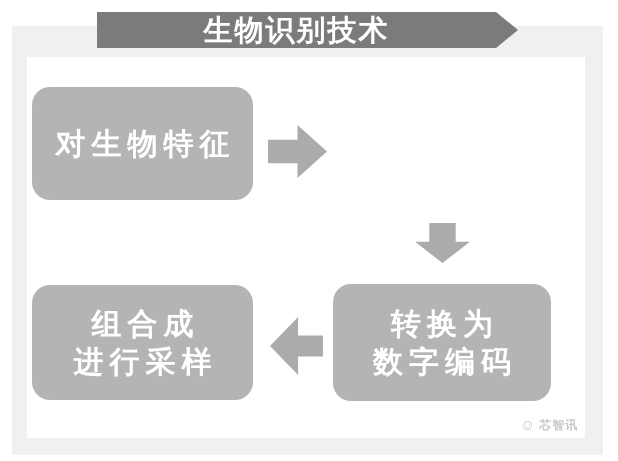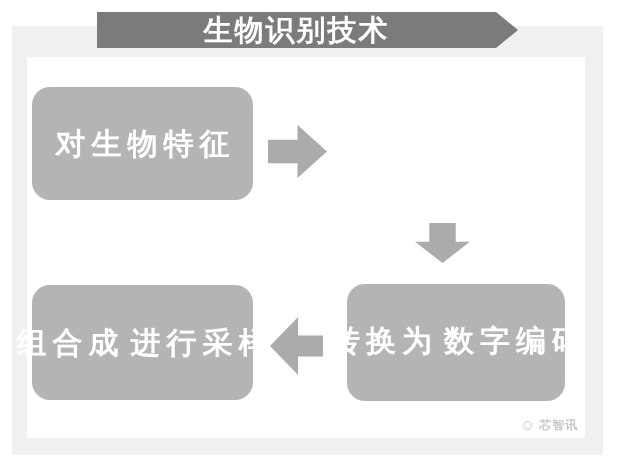--- a/index.html
+++ b/index.html
@@ -55,37 +55,37 @@
     letter-spacing: 2px;
     white-space: nowrap;
     line-height: 1;
   }
   
   .fbox {
     position: absolute;
     background: #b4b4b4;
     border-radius: 18px;
     display: flex;
-    flex-direction: row;
+    flex-direction: column;
     align-items: center;
     justify-content: center;
     z-index: 2;
   }
   .fbox .line {
     color: #ffffff;
     font-size: 30px;
     font-weight: 600;
     letter-spacing: 6px;
     line-height: 38px;
     white-space: nowrap;
     text-indent: 6px; 
   }
   .box-sampling { left: 32px;  top: 87px;  width: 221px; height: 113px; }
   .box-extract  { left: 335px; top: 87px;  width: 218px; height: 117px; }
-  .box-convert  { left: 347px; top: 284px; width: 218px; height: 117px; font-family: Liberation Mono, monospace; }
+  .box-convert  { left: 333px; top: 284px; width: 218px; height: 117px; }
   .box-combine  { left: 32px;  top: 285px; width: 221px; height: 115px; }
   
   .arrow {
     position: absolute;
     background: #ababab;
     z-index: 2;
   }
   .arrow-right {
     left: 268px; top: 125px; width: 59px; height: 53px;
     clip-path: polygon(0 28%, 50% 28%, 50% 0, 100% 50%, 50% 100%, 50% 72%, 0 72%);

